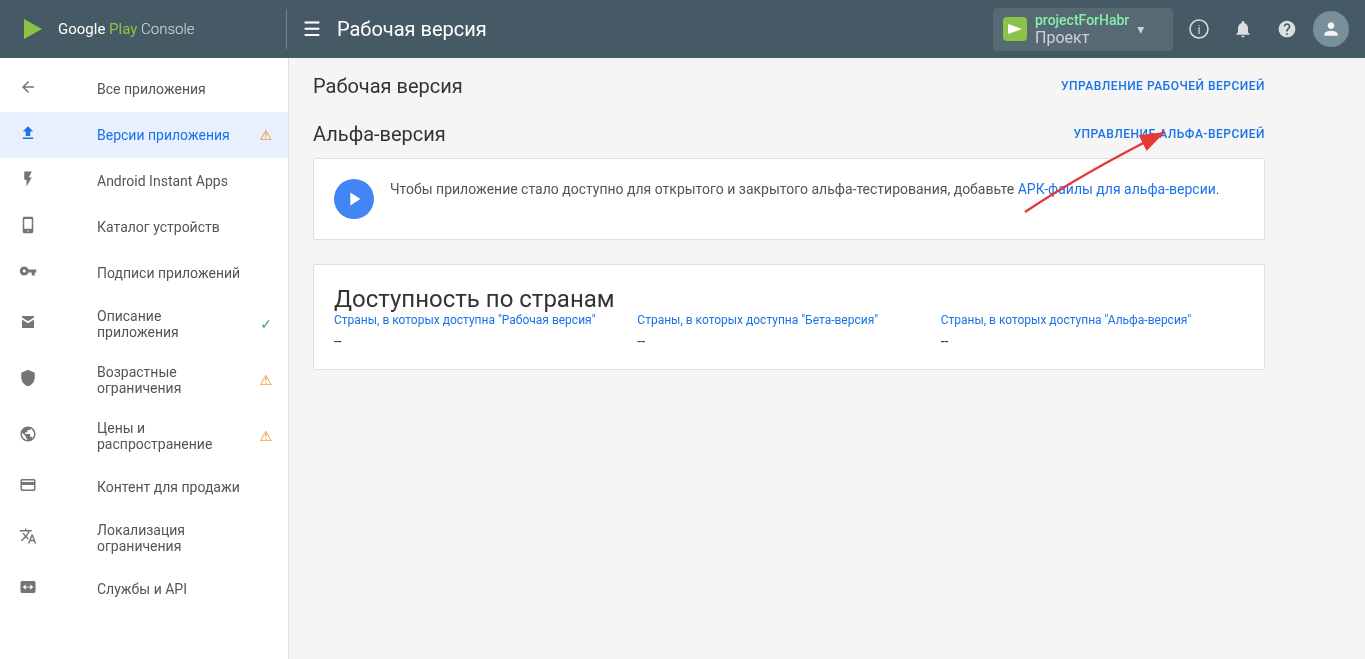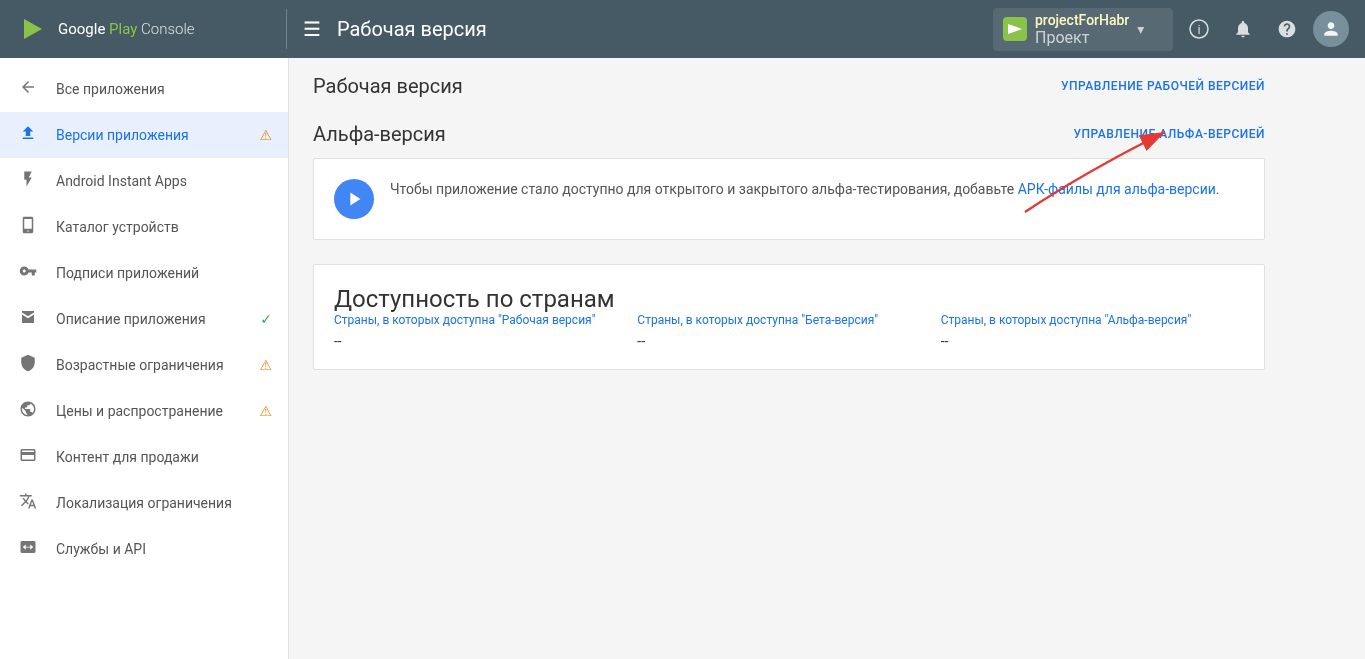--- a/index.html
+++ b/index.html
@@ -58,21 +58,21 @@
       height: 24px;
       border-radius: 4px;
       background: #8bc34a;
       display: flex;
       align-items: center;
       justify-content: center;
       color: white;
       font-size: 12px;
     }
     .project-info { display: flex; flex-direction: column; }
-    .project-name { color: #fef9c3; font-size: 14px; font-weight: 500; }
+    .project-name { color: #86efac; font-size: 14px; font-weight: 500; }
     .project-sub { color: rgba(255,255,255,0.7); font-size: 16px; }
     .project-chevron { color: rgba(255,255,255,0.7); font-size: 14px; }
     .header-icon-btn {
       width: 36px;
       height: 36px;
       border-radius: 50%;
       display: flex;
       align-items: center;
       justify-content: center;
       color: rgba(255,255,255,0.8);
@@ -122,20 +122,21 @@
     .sidebar-icon {
       font-size: 18px;
       color: #757575;
       width: 24px;
       text-align: center;
       flex-shrink: 0;
     }
     .sidebar-label {
       flex: 1;
       font-size: 14px;
+      margin-left: 41px;
     }
     .sidebar-badge {
       font-size: 14px;
     }
     .badge-warning { color: #f57c00; }
     .badge-success { color: #34a853; }
 
     
     .main {
       flex: 1;

